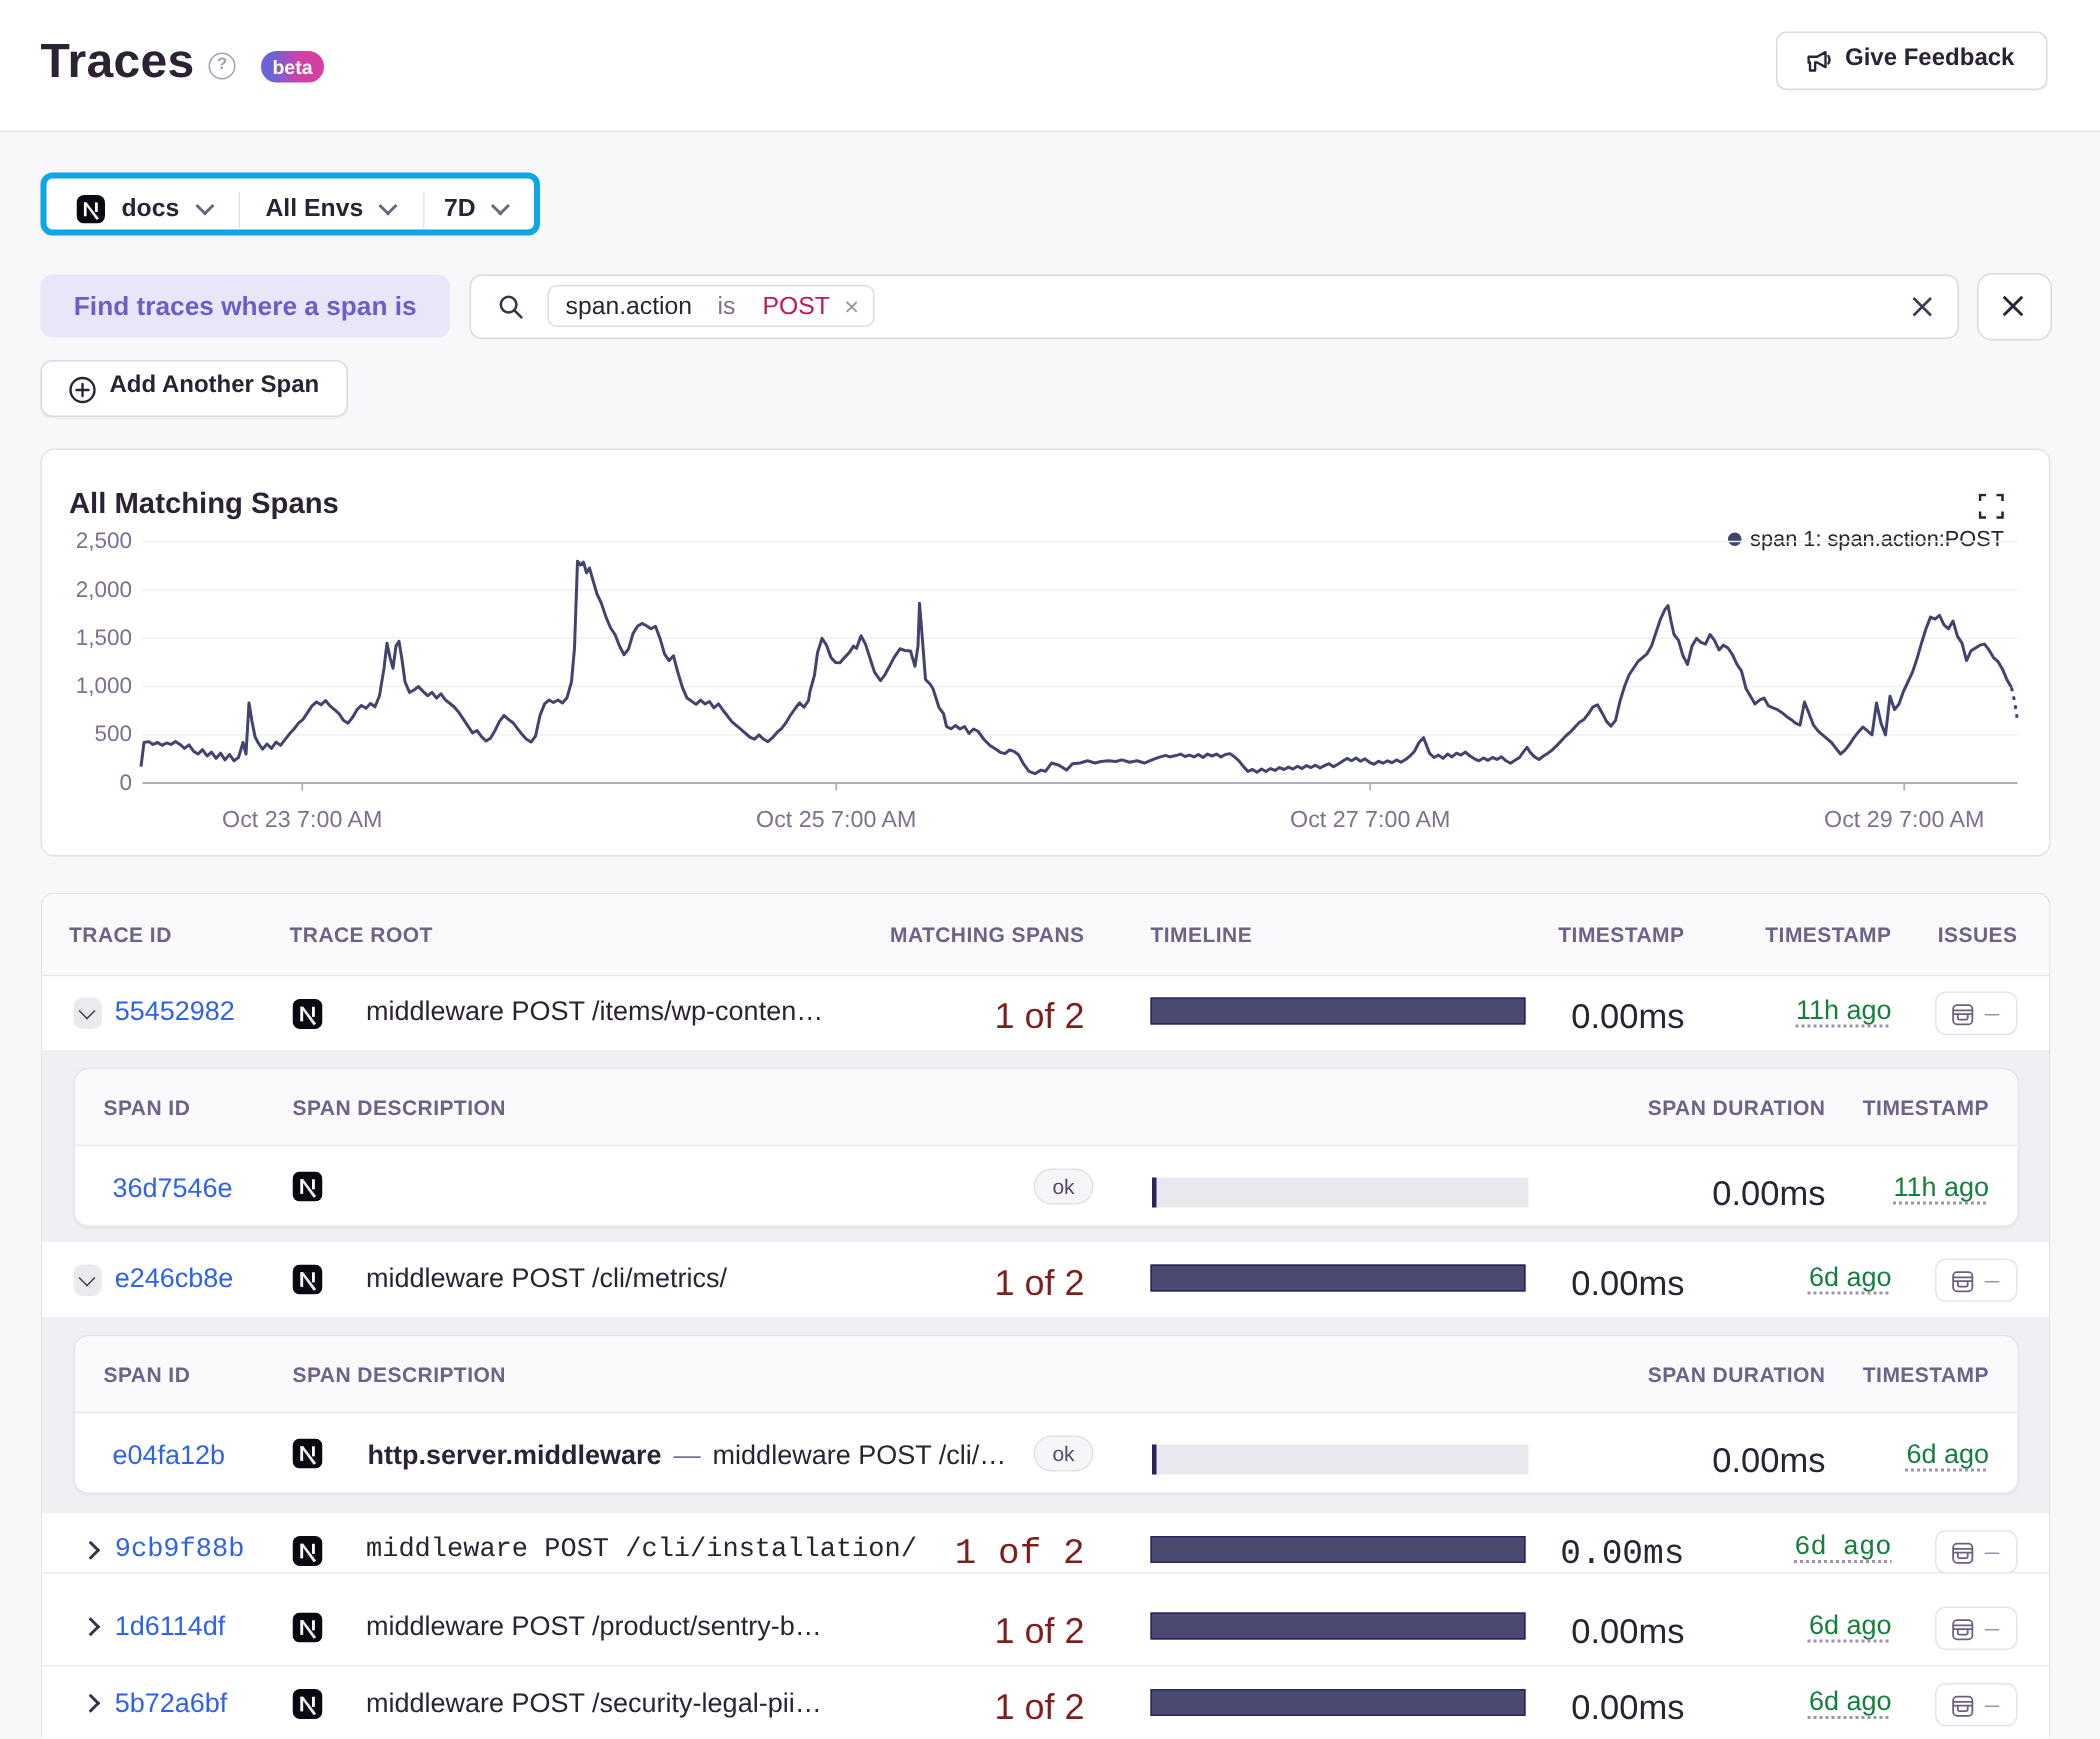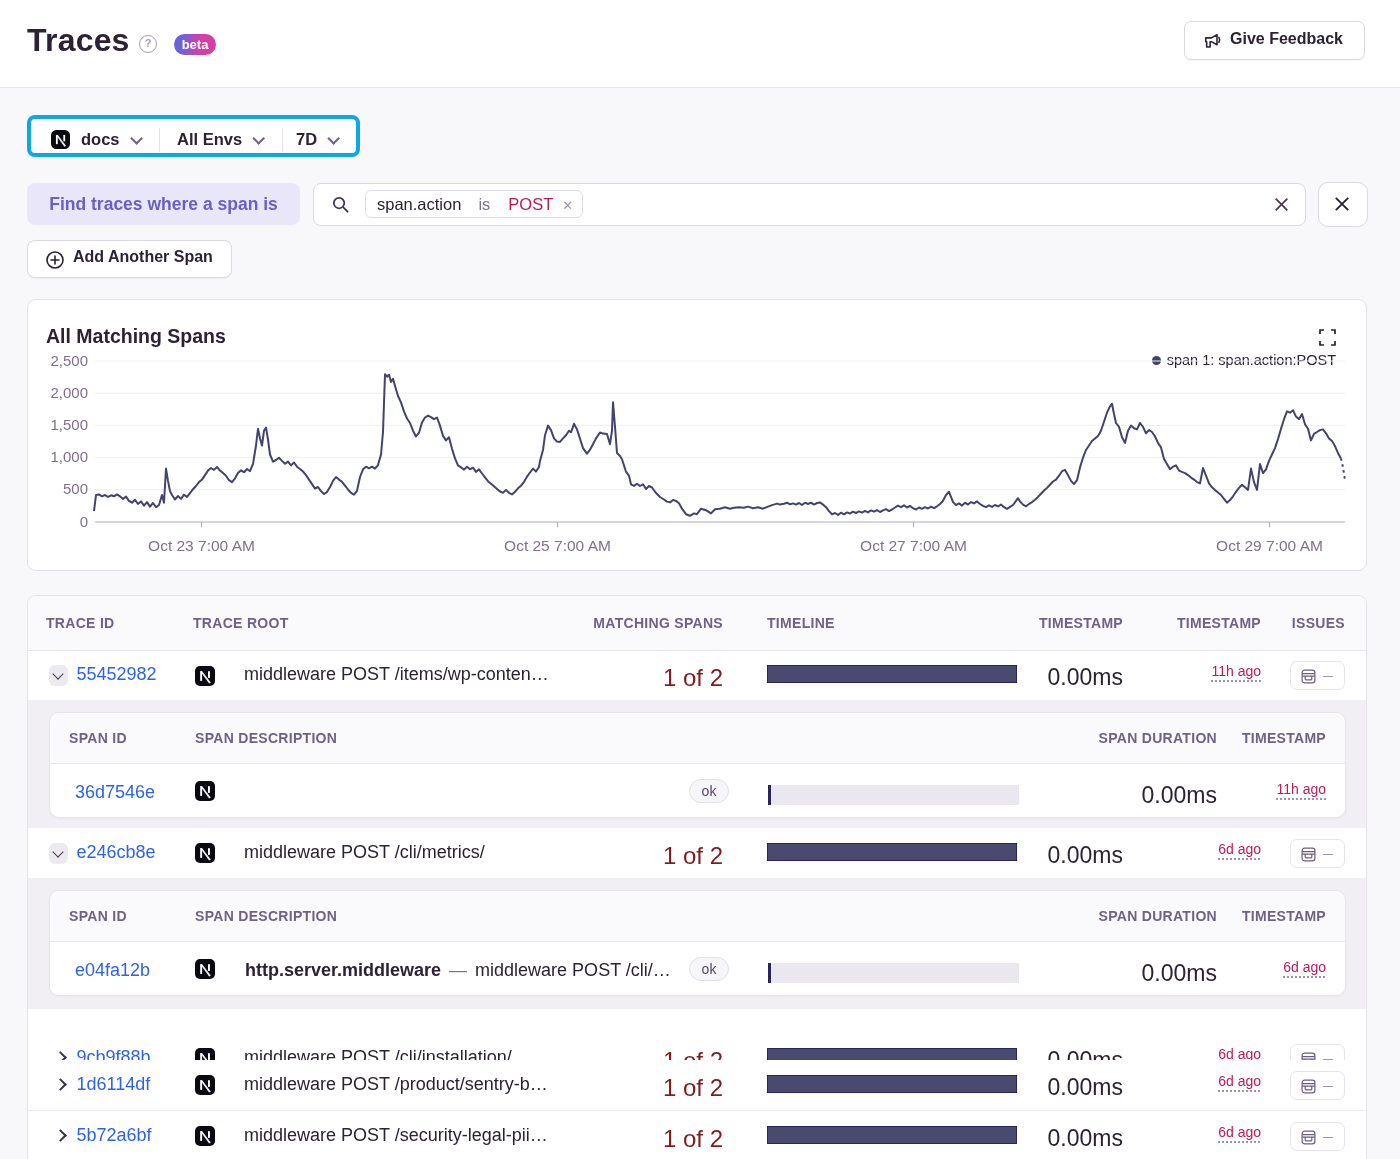--- a/index.html
+++ b/index.html
@@ -47,21 +47,21 @@
 .trow { position:absolute; left:0; width:100%; background:#fff; }
 .chevbox { position:absolute; left:21px; width:19px; height:21px; background:#eceaef; border-radius:6px; }
 .chevdown { position:absolute; left:4.5px; top:4.5px; width:8px; height:8px; border-right:1.8px solid #473a52; border-bottom:1.8px solid #473a52; transform:rotate(45deg); }
 .chevright { position:absolute; left:28px; width:9px; height:9px; border-right:2px solid #3d3049; border-bottom:2px solid #3d3049; transform:rotate(-45deg); }
 .tid { position:absolute; left:48.5px; font-size:18px; color:#2f63e6; }
 .nico { position:absolute; left:166.5px; width:20px; height:20px; }
 .troot { position:absolute; left:216px; font-size:18px; color:#2b2233; white-space:nowrap; }
 .mspans { position:absolute; right:643px; font-size:24px; color:#7f1d1d; }
 .tbar { position:absolute; left:739px; width:250px; height:18px; background:#4a4a71; border:1.5px solid #29245b; box-sizing:border-box; }
 .dur { position:absolute; right:243px; font-size:23px; color:#2b2233; }
-.tstamp { position:absolute; right:105px; font-size:14px; color:#be185d; text-decoration:underline dotted #9f93ab 1.5px; text-underline-offset:4px;text-align:right; }
+.tstamp { position:absolute; right:105px; font-size:18px; color:#15803d; text-decoration:underline dotted #9f93ab 1.5px; text-underline-offset:4px;text-align:right; }
 .ipill { position:absolute; right:21px; width:55px; height:29px; border:1px solid #e7e3ec; border-radius:7px; }
 .ipill .dash { position:absolute; right:11px; top:13.5px; width:10px; height:1.6px; background:#9f93ab; border-radius:1px; }
 .graysec { position:absolute; left:0; width:100%; background:#f1eef4; }
 .ncard { position:absolute; left:21px; top:12px; width:1297px; background:#fff; border:1px solid #e7e4ec; border-radius:10px; box-shadow:0 1px 2px rgba(40,30,60,.04); }
 .nhead { position:absolute; left:0; top:0; width:100%; height:51px; background:#faf9fb; border-bottom:1px solid #e7e4ea; border-radius:10px 10px 0 0; }
 .nhl { position:absolute; top:17px; font-size:14px; font-weight:700; color:#6f6287; letter-spacing:0.3px; }
 .sid { position:absolute; left:25px; font-size:18px; color:#2f63e6; }
 .nico2 { position:absolute; left:144.5px; width:20px; height:20px; }
 .sdesc { position:absolute; left:195px; font-size:18px; white-space:nowrap; }
 .sdesc b { font-weight:700; color:#2b2233; }
@@ -269,21 +269,21 @@
         </div>
       <div class="sdesc" style="top:69px;"><b>http.server.middleware</b><span class="dash2">—</span>middleware POST /cli/…</div>
       <div class="okpill" style="top:66px;">ok</div>
       <div class="ntrack" style="top:72px;"></div>
       <div class="ntick" style="top:72px;"></div>
       <div class="dur" style="top:69px; right:128px;">0.00ms</div>
       <div class="tstamp" style="top:68px; right:19px;">6d ago</div>
     </div>
   </div>
 
-  <div class="trow" style="top:437px; height:51px;">
+  <div class="trow" style="top:413px; height:40px;font-family:Liberation Mono, monospace;">
     <div class="chevright" style="top:20px;"></div>
     <div class="tid" style="top:14px;">9cb9f88b</div>
     <div class="nico" style="top:15px;">
         <svg class="icon" width="20" height="20" viewBox="0 0 20 20">
           <rect width="20" height="20" rx="5" fill="#0a0811"></rect>
           <rect x="5.2" y="5.2" width="1.9" height="9.7" fill="#fff"></rect>
           <rect x="13" y="5.2" width="1.9" height="6.7" fill="#fff"></rect>
           <path d="M5.2 5.2h2l8.6 11.3-1.7 1z" fill="#fff" opacity="0.92"></path>
         </svg>
       </div>

